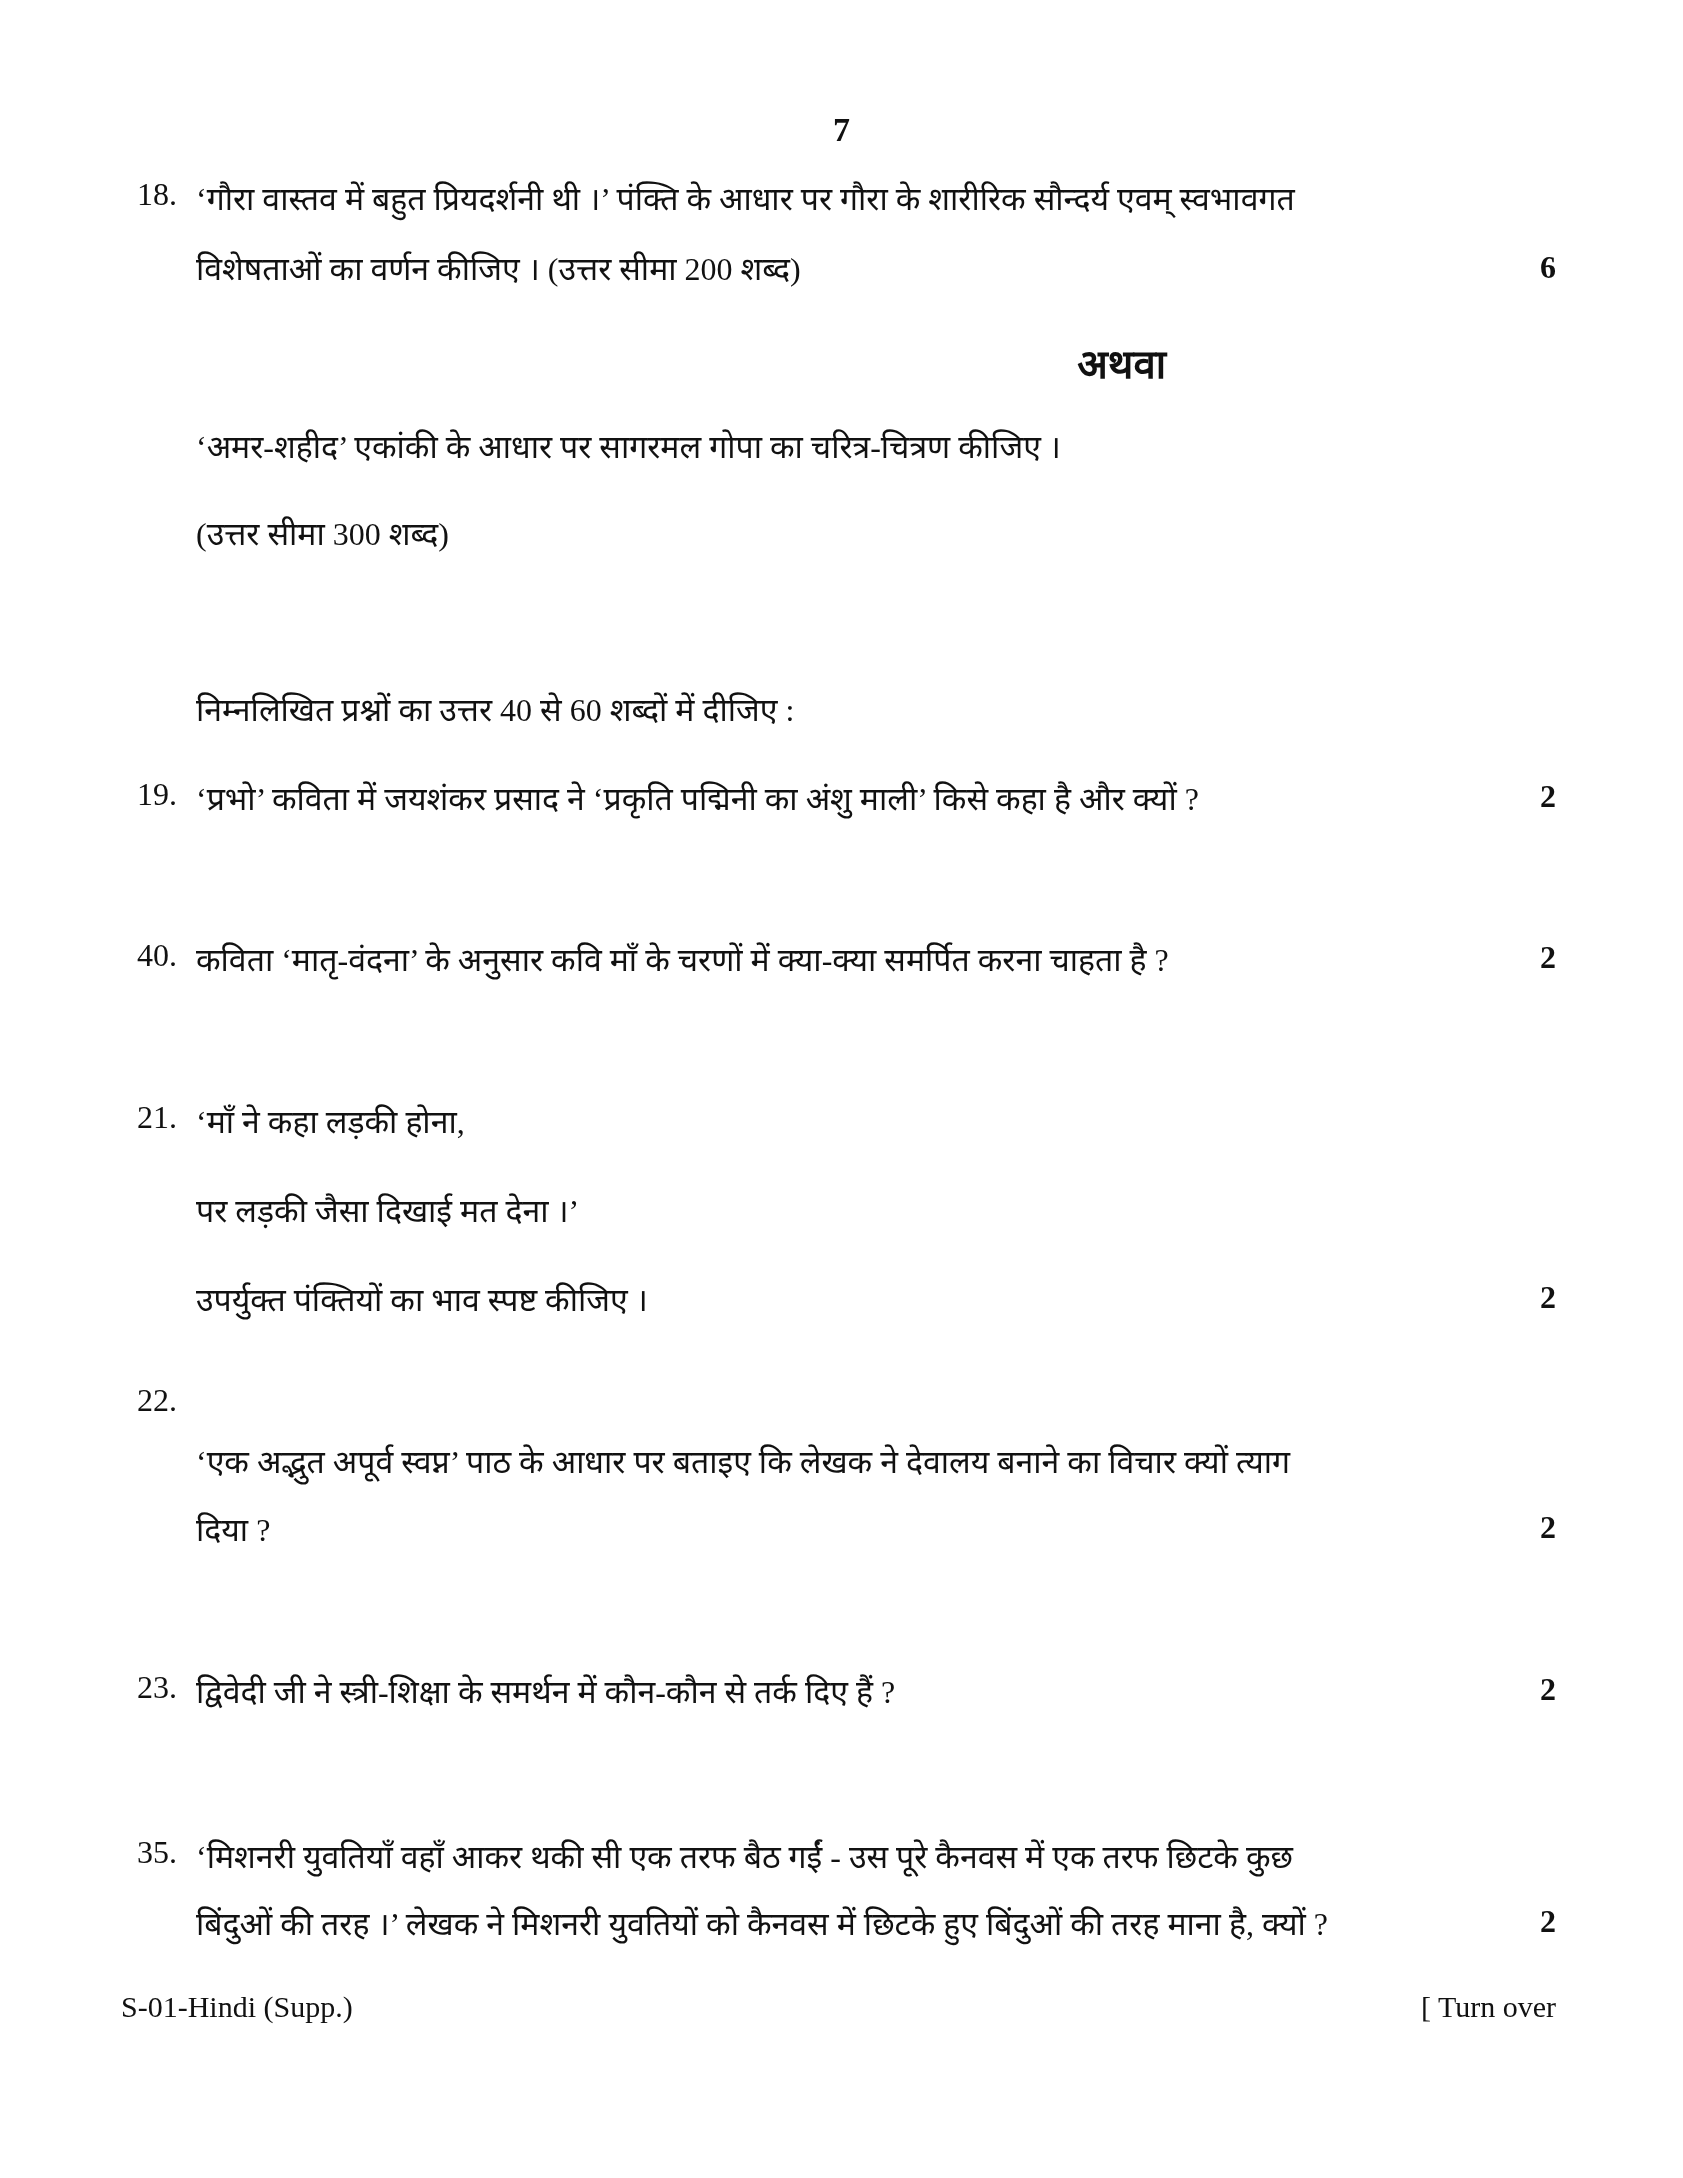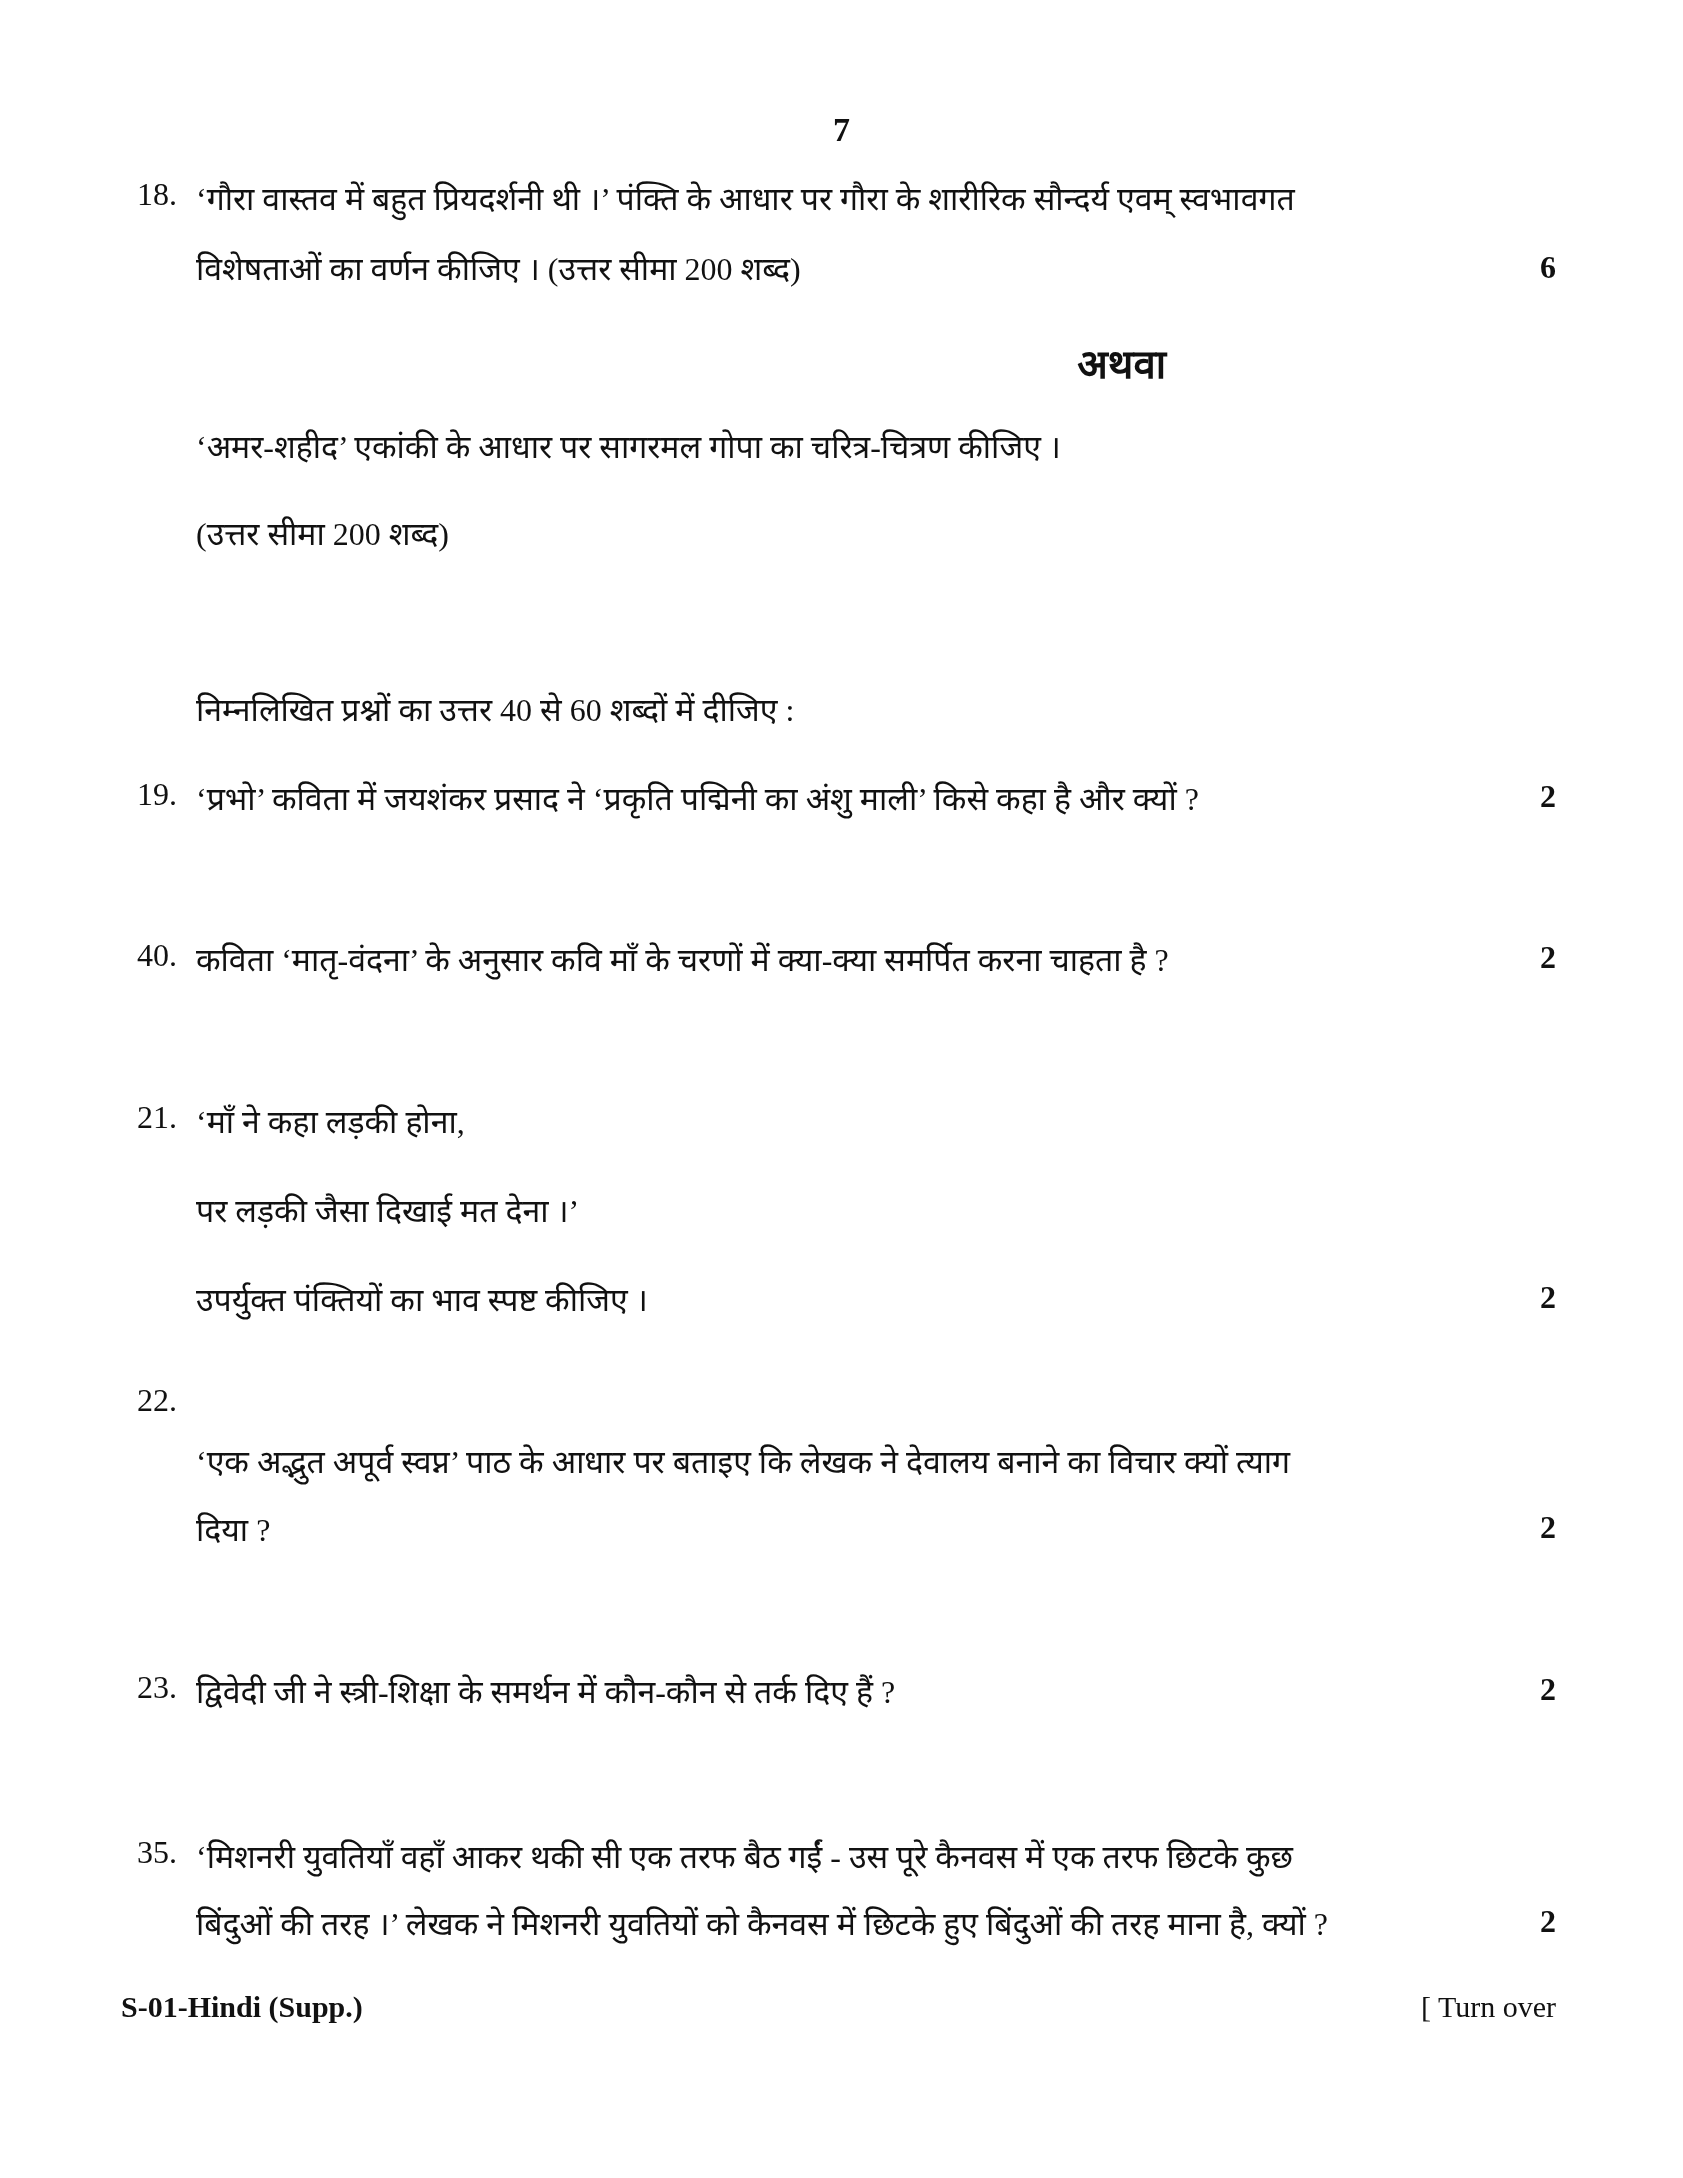--- a/index.html
+++ b/index.html
@@ -9,37 +9,37 @@
       color: #111111;
     }
     .page-number {
       position: absolute; top: 111px; left: 0; width: 1683px; text-align: center;
       font-size: 34px; font-weight: bold;
     }
     .qnum { position: absolute; left: 121px; font-size: 32px; margin-left: 16px; }
     .line { position: absolute; left: 196px; font-size: 32px; white-space: nowrap; }
     .marks { position: absolute; right: 127px; font-size: 32px; font-weight: bold; text-align: right; }
     .center { position: absolute; left: 0; width: 1406px; text-align: right; font-size: 40px; font-weight: bold; }
-    .footer-left { position: absolute; left: 121px; top: 1990px; font-size: 30px; font-weight: bold; }
+    .footer-left { position: absolute; left: 121px; top: 1990px; font-size: 30px; font-weight: normal; }
     .footer-right { position: absolute; right: 127px; top: 1990px; font-size: 30px; font-weight: normal; }
   </style>
 </head>
 <body>
 
 <div>
   <div class="page-number">7</div>
 
   <div>
     <span class="qnum" style="top:176px">18.</span>
     <span class="line" style="top:176px">‘गौरा वास्तव में बहुत प्रियदर्शनी थी ।’ पंक्ति के आधार पर गौरा के शारीरिक सौन्दर्य एवम् स्वभावगत</span>
     <span class="line" style="top:246px">विशेषताओं का वर्णन कीजिए । (उत्तर सीमा 200 शब्द)</span>
     <span class="marks" style="top:249px">6</span>
     <div class="center" style="top:335px; left:275px; width:891px;">अथवा</div>
     <span class="line" style="top:424px">‘अमर-शहीद’ एकांकी के आधार पर सागरमल गोपा का चरित्र-चित्रण कीजिए ।</span>
-    <span class="line" style="top:511px">(उत्तर सीमा 200 शब्द)</span>
+    <span class="line" style="top:511px">(उत्तर सीमा 300 शब्द)</span>
   </div>
 
   <span class="line" style="top:687px">निम्नलिखित प्रश्नों का उत्तर 40 से 60 शब्दों में दीजिए :</span>
 
   <div>
     <span class="qnum" style="top:776px">19.</span>
     <span class="line" style="top:776px">‘प्रभो’ कविता में जयशंकर प्रसाद ने ‘प्रकृति पद्मिनी का अंशु माली’ किसे कहा है और क्यों ?</span>
     <span class="marks" style="top:778px">2</span>
   </div>
 

